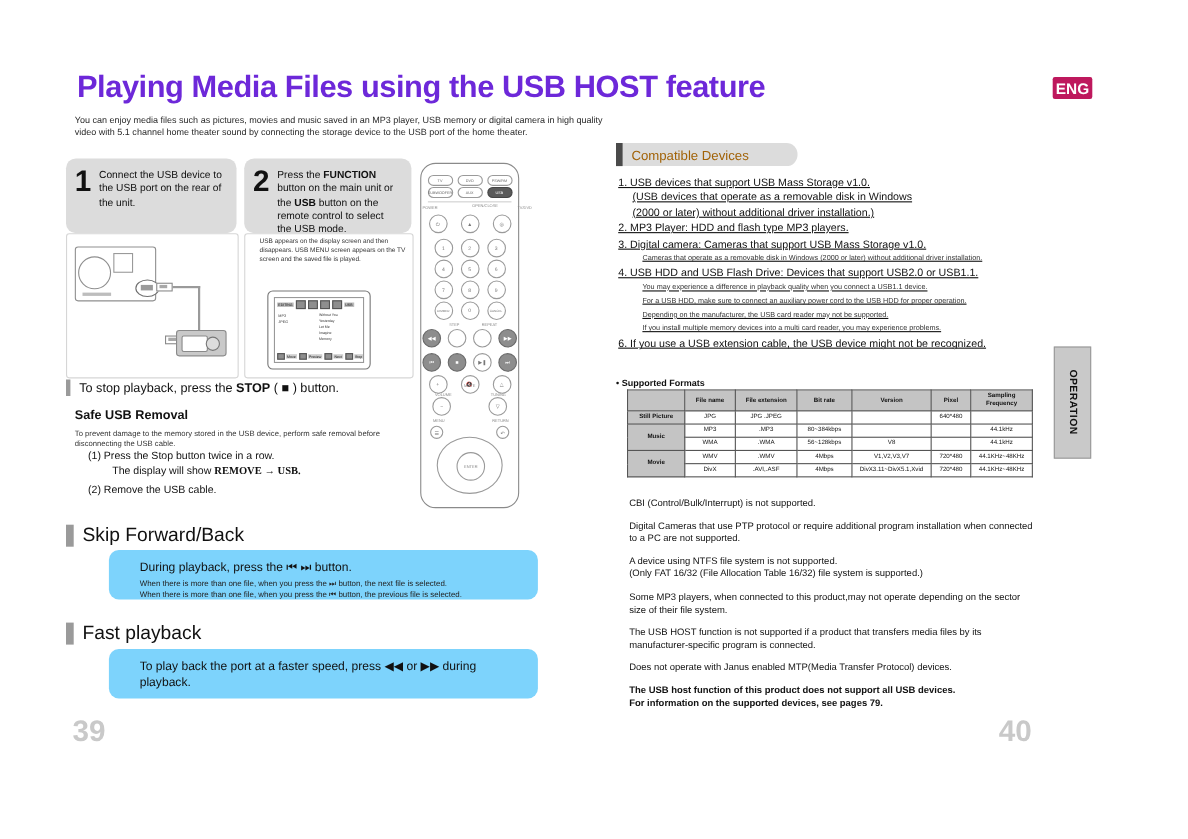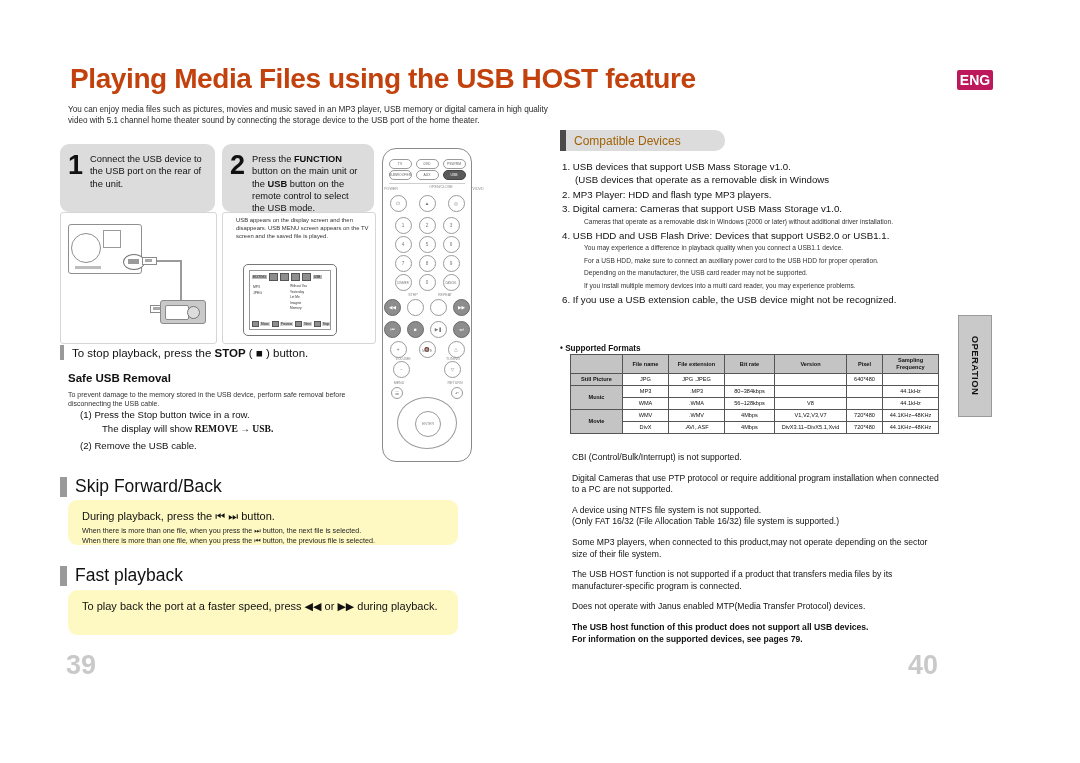--- a/index.html
+++ b/index.html
@@ -3,21 +3,21 @@
 <meta charset="utf-8">
 <style>
   html,body{margin:0;padding:0;background:#ffffff;}
   body{width:1080px;height:763px;position:relative;overflow:hidden;
        font-family:"Liberation Sans",sans-serif;color:#111;}
   .page{position:absolute;inset:0;}
 
   
   .title-row{position:absolute;left:58px;top:58px;width:600px;height:42px;display:flex;align-items:center;}
   .title-bar{width:11px;height:38px;background:#7d7d7d;margin-right:12px;}
-  .title-text{font-size:28px;font-weight:bold;letter-spacing:-0.4px;color:#c2410c;white-space:nowrap;}
+  .title-text{font-size:28px;font-weight:bold;letter-spacing:-0.4px;color:#6d28d9;white-space:nowrap;}
   .intro{position:absolute;left:68px;top:104px;width:500px;font-size:8.2px;line-height:11px;color:#2a2a2a;}
 
   .eng-badge{position:absolute;left:957px;top:70px;width:36px;height:20px;background:#be185d;color:#fff;
              font-size:14px;font-weight:bold;display:flex;align-items:center;justify-content:center;border-radius:2px;}
 
   .op-tab{position:absolute;left:958px;top:315px;width:32px;height:100px;background:#c9c9c9;border:1px solid #9a9a9a;}
   .op-tab span{display:block;transform:rotate(90deg);transform-origin:center;white-space:nowrap;
                font-size:9.5px;font-weight:bold;letter-spacing:0.4px;color:#111;
                position:absolute;left:50%;top:50%;margin-left:-35px;margin-top:-6px;width:70px;text-align:center;}
 
@@ -56,32 +56,32 @@
   .safe-list{position:absolute;left:80px;top:408px;width:320px;font-size:9.6px;line-height:13.5px;color:#111;}
   .safe-list .ind{padding-left:22px;}
   .safe-list .sp{font-family:"Liberation Serif",serif;font-weight:bold;}
 
   .sec-head{position:absolute;display:flex;align-items:center;}
   .sec-head .bar2{width:7px;height:20px;background:#9a9a9a;margin-right:8px;}
   .sec-head .st{font-size:17.5px;color:#111;text-align:right;}
   .sec-head.s1{left:60px;top:476px;}
   .sec-head.s2{left:60px;top:565px;}
 
-  .grey-box{position:absolute;background:#fef9c3;border-radius:9px;box-sizing:border-box;padding:9px 14px;}
+  .grey-box{position:absolute;background:#7dd3fc;border-radius:9px;box-sizing:border-box;padding:9px 28px;margin-left:31px;}
   .grey-box.b1{left:68px;top:500px;width:390px;height:45px;}
   .grey-box.b2{left:68px;top:590px;width:390px;height:45px;}
   .gb-main{font-size:11px;line-height:15px;color:#111;}
   .gb-sub{font-size:7.2px;line-height:10px;color:#222;margin-top:2px;}
 
   
   .sec-head-r{position:absolute;left:560px;top:130px;width:165px;height:21px;background:#dcdcdc;border-radius:0 10px 10px 0;display:flex;align-items:center;}
   .sec-head-r .bar3{width:6px;height:21px;background:#4a4a4a;margin-right:8px;}
   .sec-head-r .t{font-size:12px;font-weight:normal;color:#a16207;}
 
-  .dev-list{position:absolute;left:562px;top:160px;width:390px;}
+  .dev-list{position:absolute;left:562px;top:160px;width:390px;text-decoration:underline;}
   .dev-item{font-size:9.7px;line-height:13.4px;color:#111;margin-bottom:1px;}
   .dev-item .cont{padding-left:13px;display:block;}
   .dev-note{font-size:6.6px;line-height:9.4px;color:#333;padding-left:22px;margin:1px 0 3px;}
 
   .fmt-title{position:absolute;left:560px;top:344px;font-size:8.2px;font-weight:bold;color:#111;}
   table.fmt{position:absolute;left:570px;top:354px;width:368px;border-collapse:collapse;table-layout:fixed;}
   table.fmt td,table.fmt th{border:0.8px solid #555;font-size:5.6px;text-align:center;color:#111;
         padding:2px 1px;line-height:7px;font-weight:normal;}
   table.fmt th{background:#c4c4c4;font-weight:bold;}
   table.fmt td.rowhead{background:#c4c4c4;font-weight:bold;}
@@ -338,20 +338,21 @@
 
   <div class="sec-head-r">
     <div class="bar3"></div>
     <div class="t">Compatible Devices</div>
   </div>
 
   <div class="dev-list" id="devlist">
       <div class="dev-item">
         <div>1. USB devices that support USB Mass Storage v1.0.</div>
         <div class="cont">(USB devices that operate as a removable disk in Windows</div>
+        <div class="cont">(2000 or later) without additional driver installation.)</div>
       </div>
       <div class="dev-item">
         <div>2. MP3 Player: HDD and flash type MP3 players.</div>
       </div>
       <div class="dev-item">
         <div>3. Digital camera: Cameras that support USB Mass Storage v1.0.</div>
         <div class="dev-note">Cameras that operate as a removable disk in Windows (2000 or later) without additional driver installation.</div>
       </div>
       <div class="dev-item">
         <div>4. USB HDD and USB Flash Drive: Devices that support USB2.0 or USB1.1.</div>

